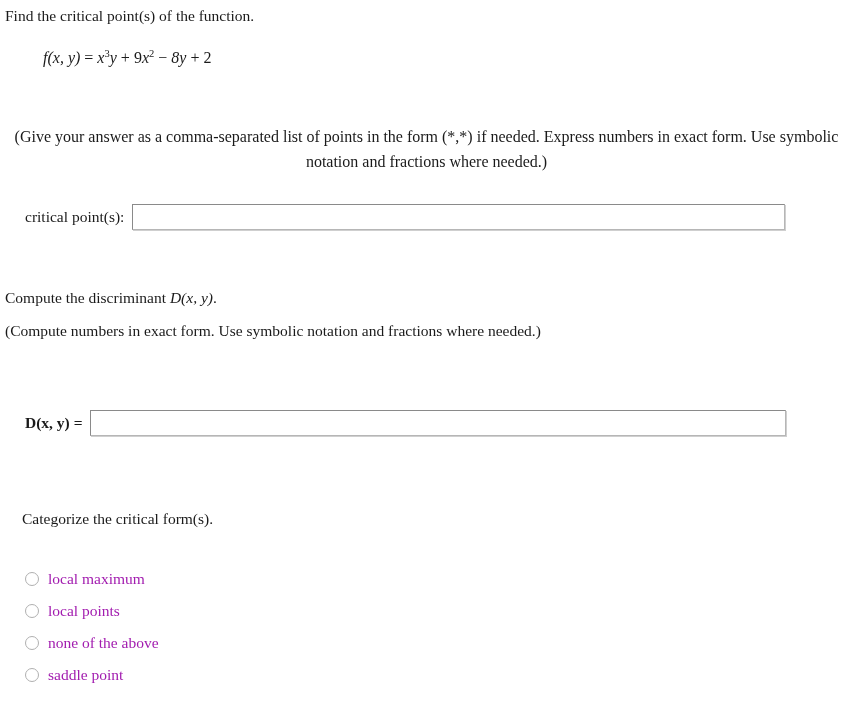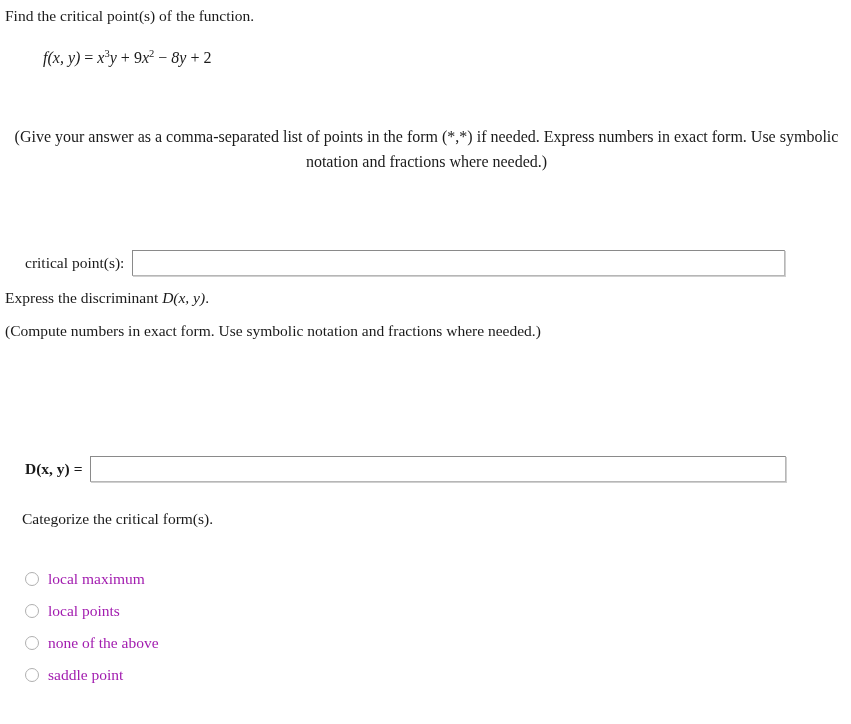--- a/index.html
+++ b/index.html
@@ -83,21 +83,20 @@
     white-space: nowrap;
   }
 
   .italic-var { font-style: italic; }
 
   
   .field-row {
     position: absolute;
     display: flex;
     align-items: center;
-    margin-top: 46px;
   }
   .field-row.critical-row {
     left: 25px;
     top: 204px;
   }
   .field-row.discriminant-row {
     left: 25px;
     top: 410px;
   }
 
@@ -175,21 +174,21 @@
   </div>
 
   <div class="instruction">(Give your answer as a comma-separated list of points in the form (*,*) if needed. Express numbers in exact form. Use symbolic notation and fractions where needed.)</div>
 
   <div class="field-row critical-row">
     <span class="field-label">critical point(s):</span>
     <input class="answer-input critical-input" type="text" placeholder="" style="">
   </div>
 
   <div class="section-q discriminant-title">
-    <span>Express the discriminant </span><span class="italic-var">D(x, y)</span><span>.</span>
+    <span>Compute the discriminant </span><span class="italic-var">D(x, y)</span><span>.</span>
   </div>
 
   <div class="section-q discriminant-note">(Compute numbers in exact form. Use symbolic notation and fractions where needed.)</div>
 
   <div class="field-row discriminant-row">
     <span class="field-label math">D(x, y) =</span>
     <input class="answer-input discriminant-input" type="text" placeholder="" style="">
   </div>
 
   <div class="categorize-title">Categorize the critical form(s).</div>

